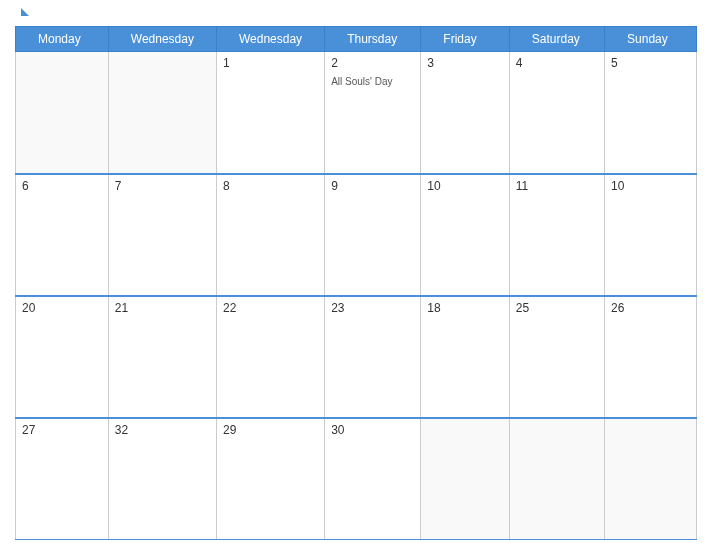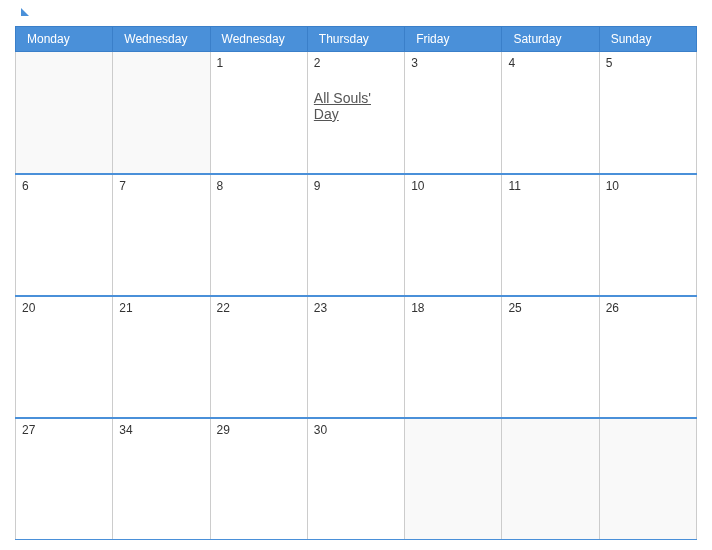--- a/index.html
+++ b/index.html
@@ -69,21 +69,21 @@
       width: 100%;
       flex: 1;
     }
     .calendar thead tr {
       background-color: #4a90d9;
     }
     .calendar thead th {
       color: #fff;
       font-size: 12px;
       font-weight: normal;
-      padding: 5px 11px;
+      padding: 5px 22px;
       border: 1px solid #3a7fc9;
       text-align: left;
       width: calc(100% / 7);
     }
     .calendar tbody tr {
       height: 78px;
     }
     .calendar tbody td {
       border: 1px solid #ccc;
       vertical-align: top;
@@ -94,25 +94,24 @@
     }
     .calendar tbody tr:not(:last-child) td {
       border-bottom: 2px solid #4a90d9;
     }
     .day-num {
       font-size: 12px;
       color: #333;
       display: block;
     }
     .holiday {
-      font-size: 14px;
+      font-size: 10px;
       color: #555;
-      margin-top: 20px;
+      margin-top: 6px;
       display: block;
-      text-decoration: underline;
     }
     .empty-cell {
       background: #f9f9f9;
     }
     
     .calendar tbody tr td {
       border-bottom-color: #4a90d9;
     }
   </style>
 </head>
@@ -206,21 +205,21 @@
           </td>
           <td>
             <span class="day-num">26</span>
           </td>
         </tr>
         <tr>
           <td>
             <span class="day-num">27</span>
           </td>
           <td>
-            <span class="day-num">34</span>
+            <span class="day-num">32</span>
           </td>
           <td>
             <span class="day-num">29</span>
           </td>
           <td>
             <span class="day-num">30</span>
           </td>
           <td class="empty-cell"></td>
           <td class="empty-cell"></td>
           <td class="empty-cell"></td>

